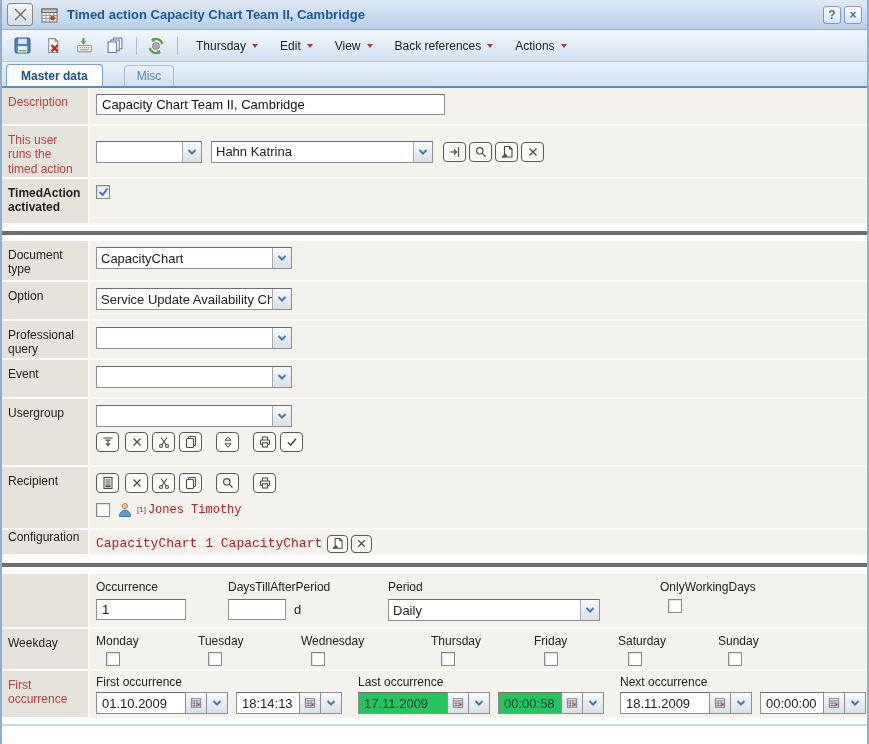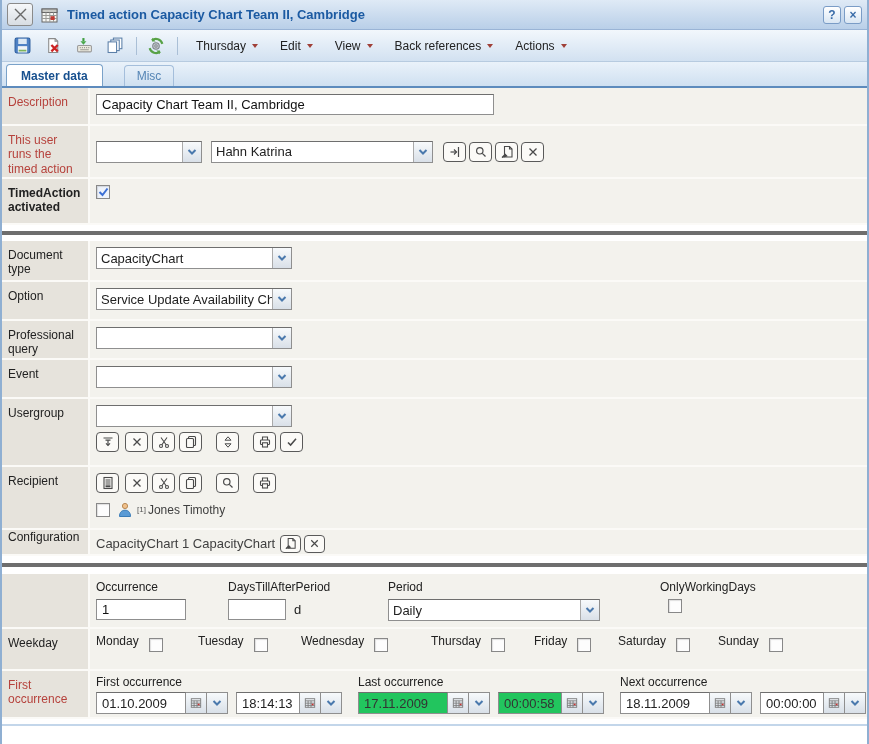--- a/index.html
+++ b/index.html
@@ -65,34 +65,34 @@
   .ibtn { width:23px; height:20px; border:1px solid #5a5a5a; border-radius:4px; background:#fbfaf7;
           display:inline-flex; align-items:center; justify-content:center; vertical-align:middle; }
   .icorow { display:flex; align-items:center; }
 
   .cb { width:14px; height:14px; border:1px solid #888; background:#fdfdfd; display:inline-flex;
         align-items:center; justify-content:center; box-shadow:inset 1px 1px 1px rgba(0,0,0,.12); }
   .cb svg { display:none; }
   .cb.checked { background:#eef3fb; }
   .cb.checked svg { display:block; }
 
-  .link { color:#404040; font-size:12px; text-decoration:none; }
+  .link { color:#b91c1c; font-size:12px; text-decoration:none;font-family:Liberation Mono, monospace; }
   .summary { color:#95928b; font-size:11px; margin-top:4px; }
   .summary b { color:#444; }
   .sup { font-size:8px; color:#555; vertical-align:super; margin:0 2px 0 4px; }
 
   
   .fgl { font-size:12px; color:#222; margin-bottom:5px; }
   .col { display:flex; flex-direction:column; }
   .r-occ .con { display:flex; }
   .c-occ { width:132px; } .c-per { width:272px; } .c-dtp { width:160px; } .c-owd { width:150px; }
   .unit { margin-left:8px; align-self:center; font-size:13px; }
 
   .r-week .con { display:flex; padding-top:5px; }
-  .wd { display:flex; flex-direction:row; }
+  .wd { display:flex; flex-direction:column; }
   .wd .cb { margin:4px 0 0 10px; }
   .wd0{width:102px}.wd1{width:103px}.wd2{width:130px}.wd3{width:103px}.wd4{width:84px}.wd5{width:100px}.wd6{width:100px}
 
   .r-first .con { display:flex; padding-top:4px; }
   .occ-grp { width:262px; display:flex; flex-direction:column; }
   .fields { display:flex; align-items:center; }
   .dfld { display:flex; align-items:center; margin-right:8px; }
   .dtext { width:90px; height:22px; border:1px solid #8f8f8f; border-top-color:#6e6e6e; background:#fff;
            font-size:13px; display:flex; align-items:center; padding:0 5px; }
   .dtext.time { width:64px; }
@@ -214,21 +214,21 @@
   <div class="tabbar">
     <div class="tab active">Master data</div>
     <div class="tab inactive">Misc</div>
   </div>
 
   <div class="form">
 
     <div class="row r-desc">
       <div class="lab red">Description</div>
       <div class="con">
-        <input class="txt" style="width: 398px;" value="Capacity Chart Team II, Cambridge">
+        <input class="txt" style="width: 349px;" value="Capacity Chart Team II, Cambridge">
       </div>
     </div>
 
     <div class="row r-user">
       <div class="lab red">This user runs the timed action</div>
       <div class="con" style="display:flex;align-items:center;padding-top:0;">
         <div class="select" style="width:106px;margin-right:9px;">
           <span class="val"></span>
           <span class="sbtn">
               <svg width="10" height="8" viewBox="0 0 10 8">

